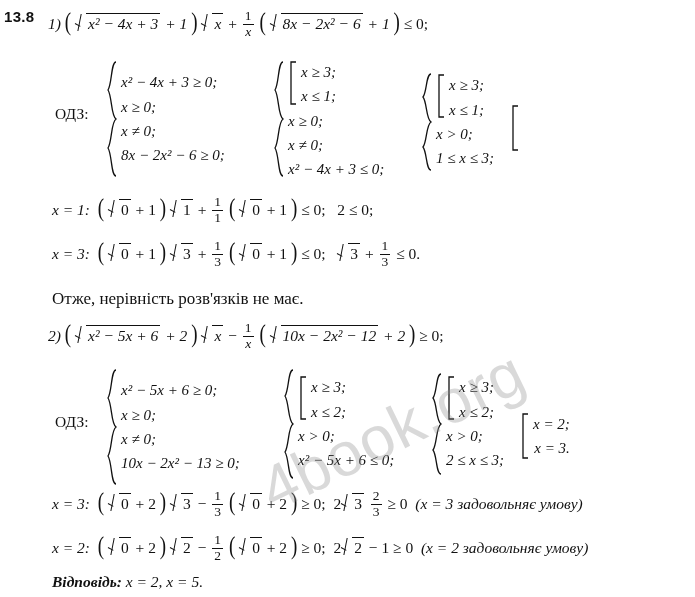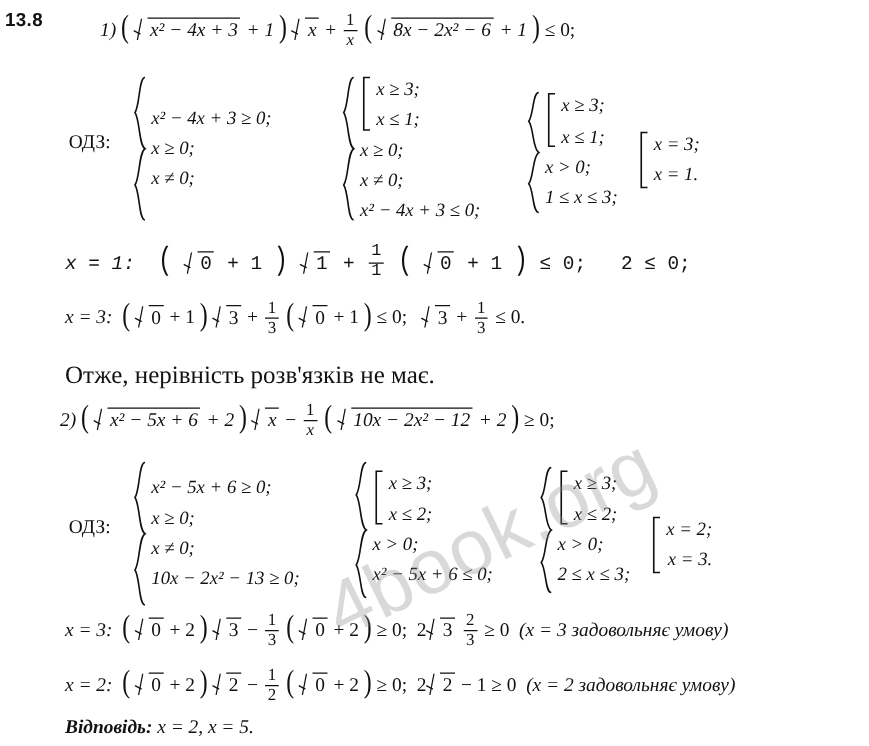--- a/index.html
+++ b/index.html
@@ -123,21 +123,21 @@
     display: flex;
     flex-direction: column;
     justify-content: center;
   }
   .bracket .rows > div {
     line-height: 1.62;
     font-size: 15px;
     white-space: nowrap;
   }
   .sent {
-    font-size: 20px;
+    font-size: 17px;
     font-style: italic;
   }
   .bold-it {
     font-weight: bold;
     font-style: italic;
   }
   .watermark {
     position: absolute;
     left: 250px;
     top: 395px;
@@ -158,21 +158,21 @@
     top: -1px;
   }
 </style>
 </head>
 <body>
 
 <div class="page">
 
   <div class="ex-num">13.8</div>
 
-  <div class="blk" style="left:48px; top:10px;margin-left:32px;">
+  <div class="blk" style="left:48px; top:10px;">
     <span class="it">1)</span>
     <span class="big-paren">(</span>
     <span class="rad"><span class="rad-body it">x² − 4x + 3</span></span>
     <span class="it">+ 1</span>
     <span class="big-paren">)</span>
     <span class="rad"><span class="rad-body it">x</span></span>
     <span>+</span>
     <span class="frac">
       <span class="num">1</span>
       <span class="den it">x</span>
@@ -190,20 +190,21 @@
     <span class="sys">
       <span class="brace">
         <svg width="13" height="118" viewBox="0 0 13 118">
           <path d="M11 2 C6 2 7 24 3 30 C7 36 6 56 11 59 C6 62 7 82 3 88 C7 94 6 116 11 116" fill="none" stroke="#111" stroke-width="1.3"></path>
         </svg>
       </span>
       <span class="rows">
         <div class="it">x² − 4x + 3 ≥ 0;</div>
         <div class="it">x ≥ 0;</div>
         <div class="it">x ≠ 0;</div>
+        <div class="it">8x − 2x² − 6 ≥ 0;</div>
       </span>
     </span>
   </div>
 
   <div class="blk" style="left:272px; top:60px;">
     <span class="sys">
       <span class="brace">
         <svg width="13" height="118" viewBox="0 0 13 118">
           <path d="M11 2 C6 2 7 24 3 30 C7 36 6 56 11 59 C6 62 7 82 3 88 C7 94 6 116 11 116" fill="none" stroke="#111" stroke-width="1.3"></path>
         </svg>
@@ -256,28 +257,24 @@
     </span>
   </div>
 
   <div class="blk" style="left:510px; top:104px;">
     <span class="bracket">
       <span class="bk">
         <svg width="10" height="48" viewBox="0 0 10 48">
           <path d="M8 2 L3 2 L3 46 L8 46" fill="none" stroke="#111" stroke-width="1.3"></path>
         </svg>
       </span>
-      <span class="rows">
-        <div class="it">x = 3;</div>
-        <div class="it">x = 1.</div>
-      </span>
-    </span>
-  </div>
-
-  <div class="blk" style="left:52px; top:196px;font-family:Liberation Mono, monospace;">
+    </span>
+  </div>
+
+  <div class="blk" style="left:52px; top:196px;">
     <span class="it">x = 1:</span>&nbsp;
     <span class="big-paren">(</span>
     <span class="rad"><span class="rad-body">0</span></span>
     <span>+ 1</span>
     <span class="big-paren">)</span>
     <span class="rad"><span class="rad-body">1</span></span>
     <span>+</span>
     <span class="frac">
       <span class="num">1</span>
       <span class="den">1</span>

